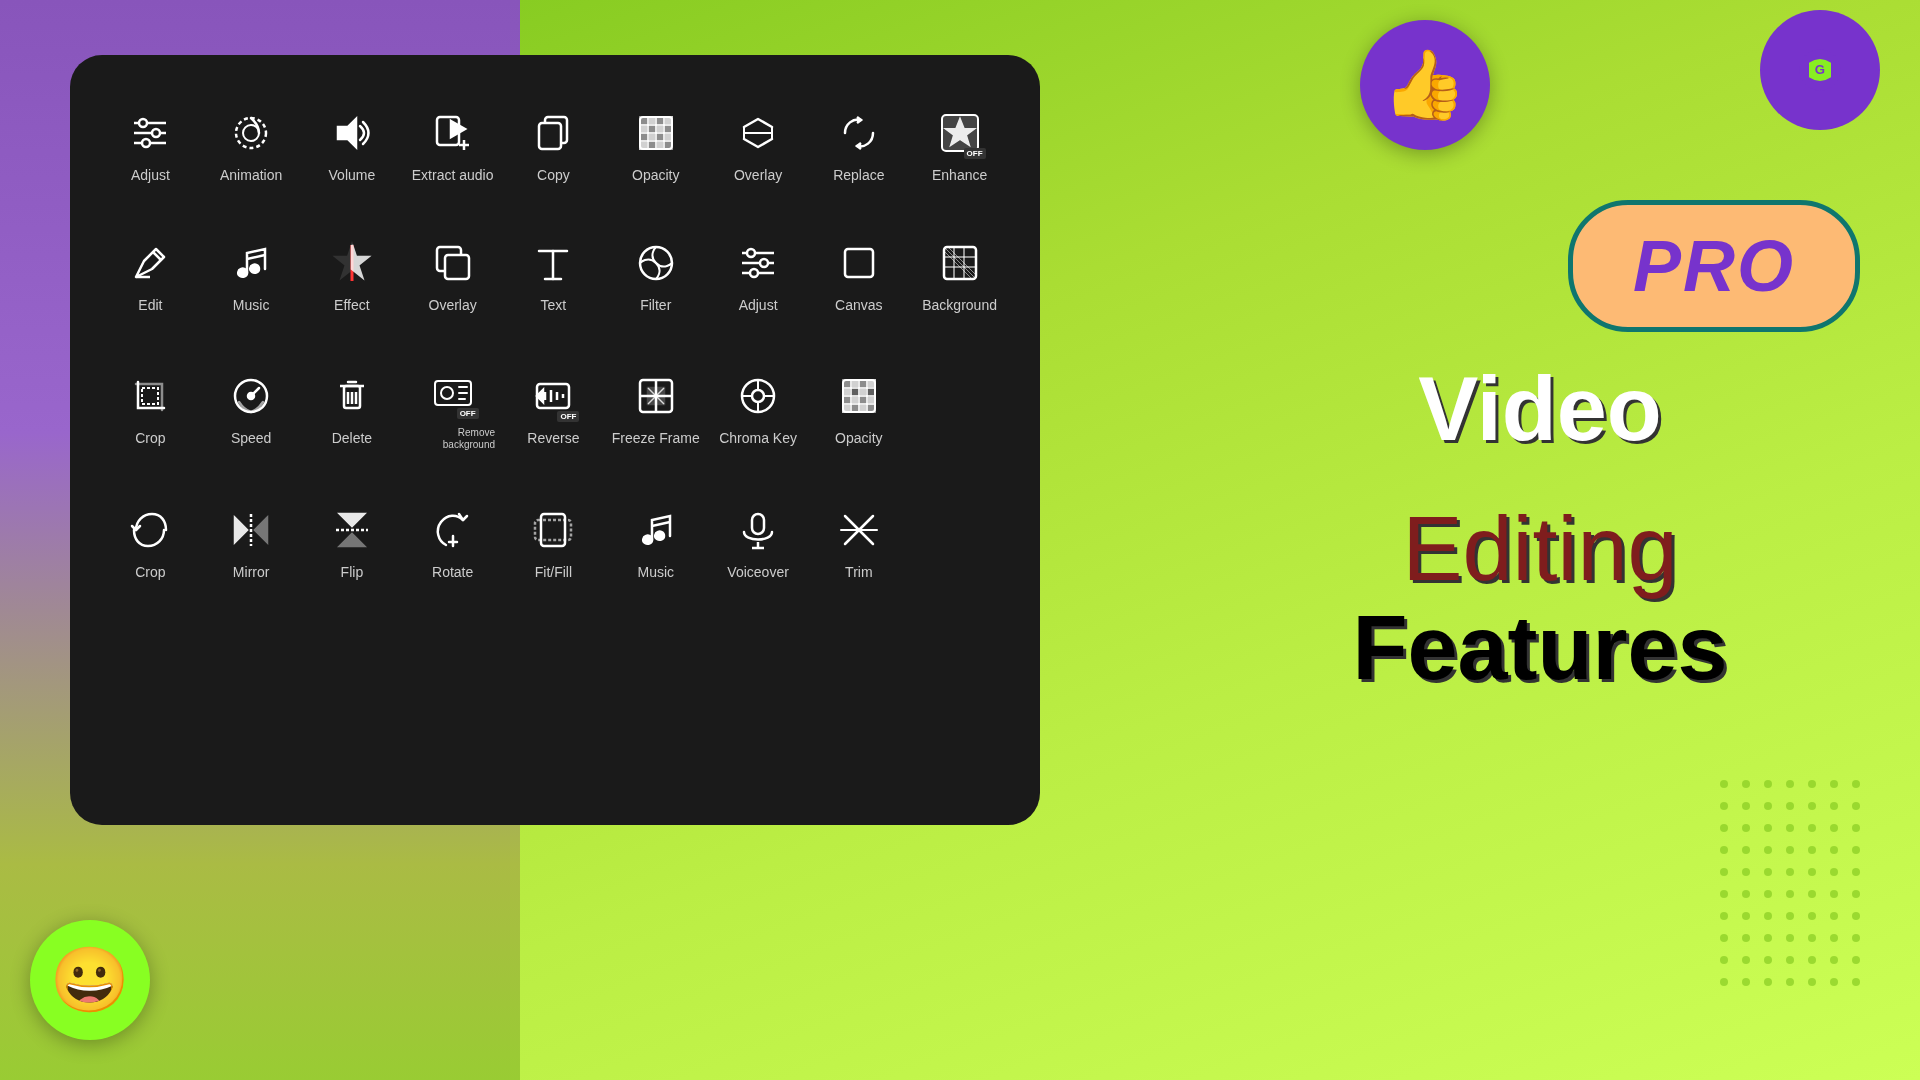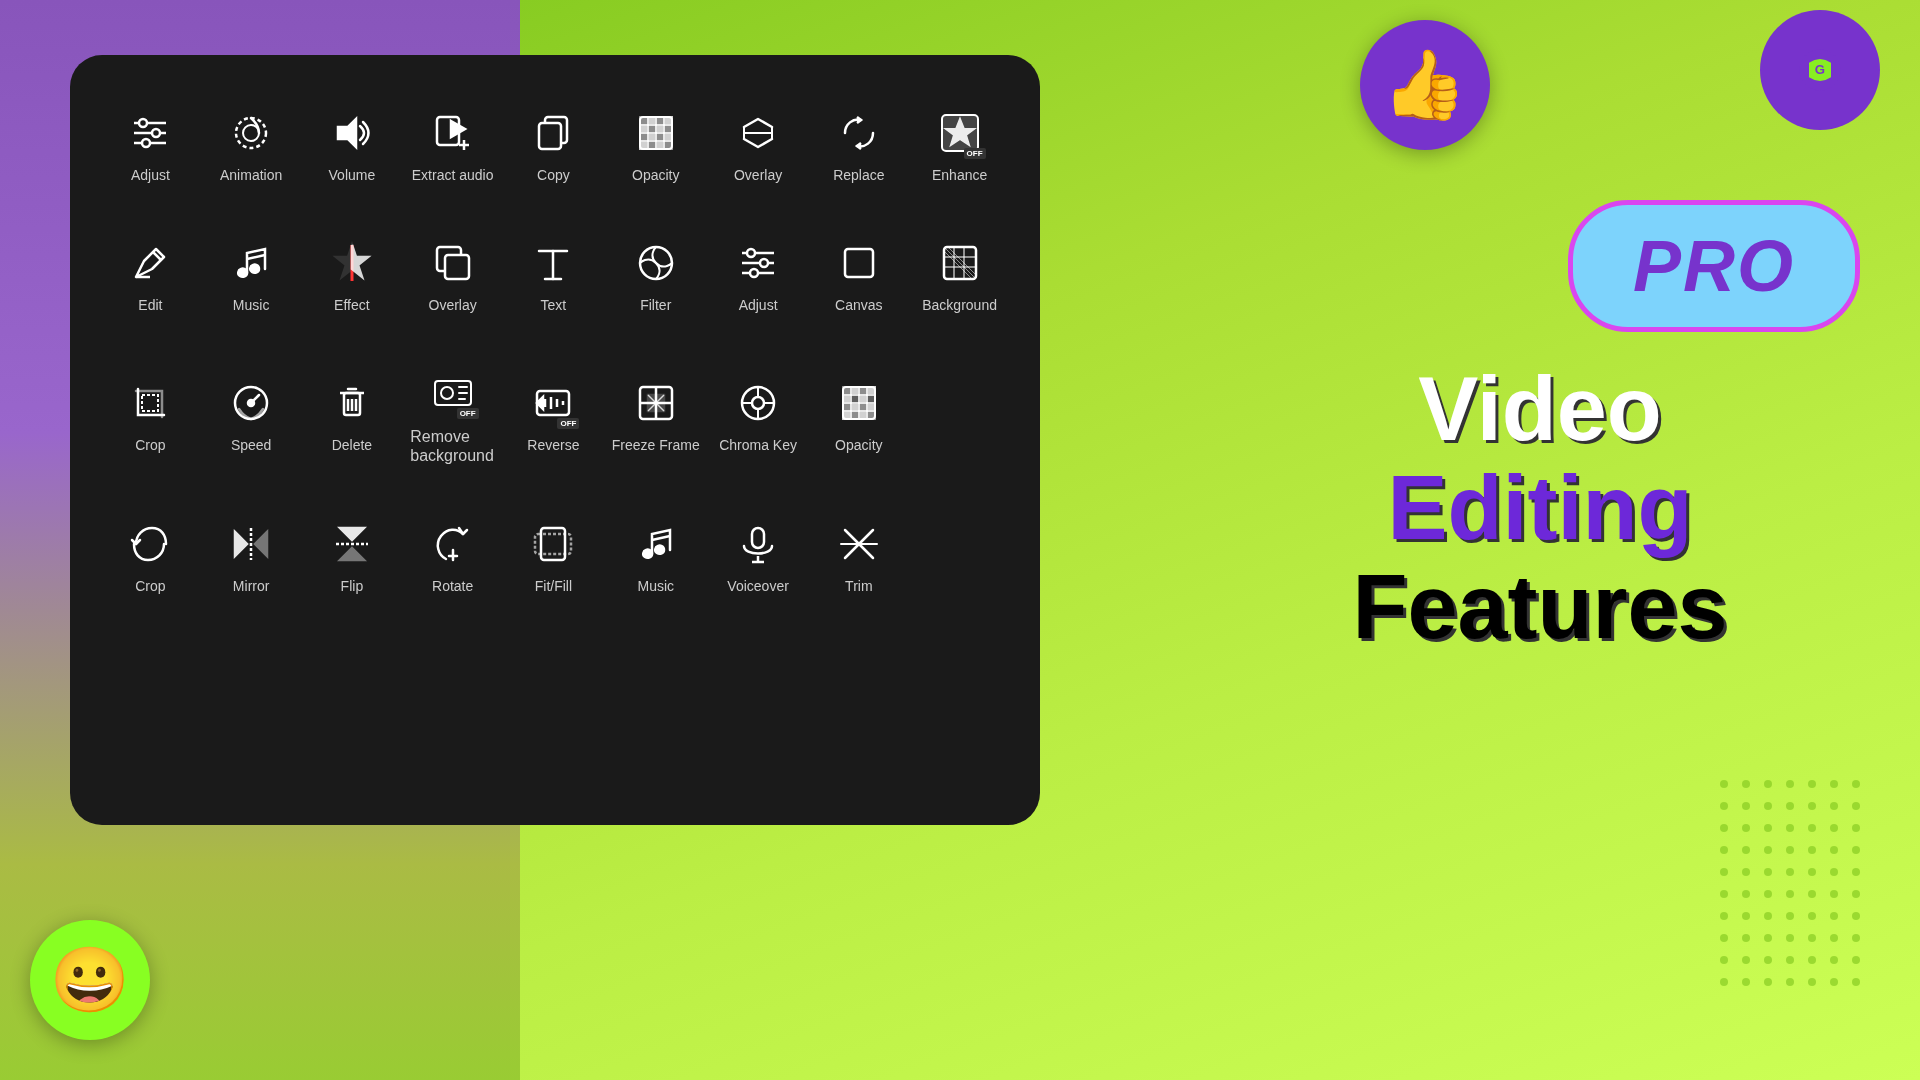--- a/index.html
+++ b/index.html
@@ -73,23 +73,23 @@
 
     .tool-label {
       color: #cccccc;
       font-size: 14px;
       text-align: center;
       white-space: nowrap;
       line-height: 1.2;
     }
 
     .tool-label-small {
-      font-size: 16px;
+      font-size: 10px;
       white-space: normal;
-      text-align: left;
+      text-align: right;
     }
 
     
     .row-divider {
       grid-column: 1 / -1;
       height: 1px;
       background: transparent;
       margin: 4px 0;
     }
 
@@ -129,24 +129,24 @@
       color: #88ee22;
       font-weight: bold;
       z-index: 20;
     }
 
     
     .pro-badge {
       position: absolute;
       top: 200px;
       right: 60px;
-      background: #7dd3fc;
+      background: #fdba74;
       border-radius: 60px;
       padding: 20px 60px;
-      border: 5px solid #d946ef;
+      border: 5px solid #0f766e;
       z-index: 20;
     }
     .pro-text {
       font-size: 72px;
       font-weight: 900;
       color: #7733cc;
       font-style: italic;
       letter-spacing: 2px;
     }
 
@@ -162,25 +162,26 @@
     .vef-text .line1 {
       font-size: 90px;
       font-weight: 900;
       color: white;
       display: block;
       text-shadow: 3px 3px 0 #333;
       line-height: 1.1;
     }
     .vef-text .line2 {
       font-size: 90px;
-      font-weight: 700;
-      color: #6d28d9;
+      font-weight: 400;
+      color: #7f1d1d;
       display: block;
       text-shadow: 3px 3px 0 #333;
       line-height: 1.1;
+      margin-top: 41px;
     }
     .vef-text .line3 {
       font-size: 90px;
       font-weight: 900;
       color: #000000;
       display: block;
       text-shadow: 3px 3px 0 #333;
       line-height: 1.1;
     }
 

